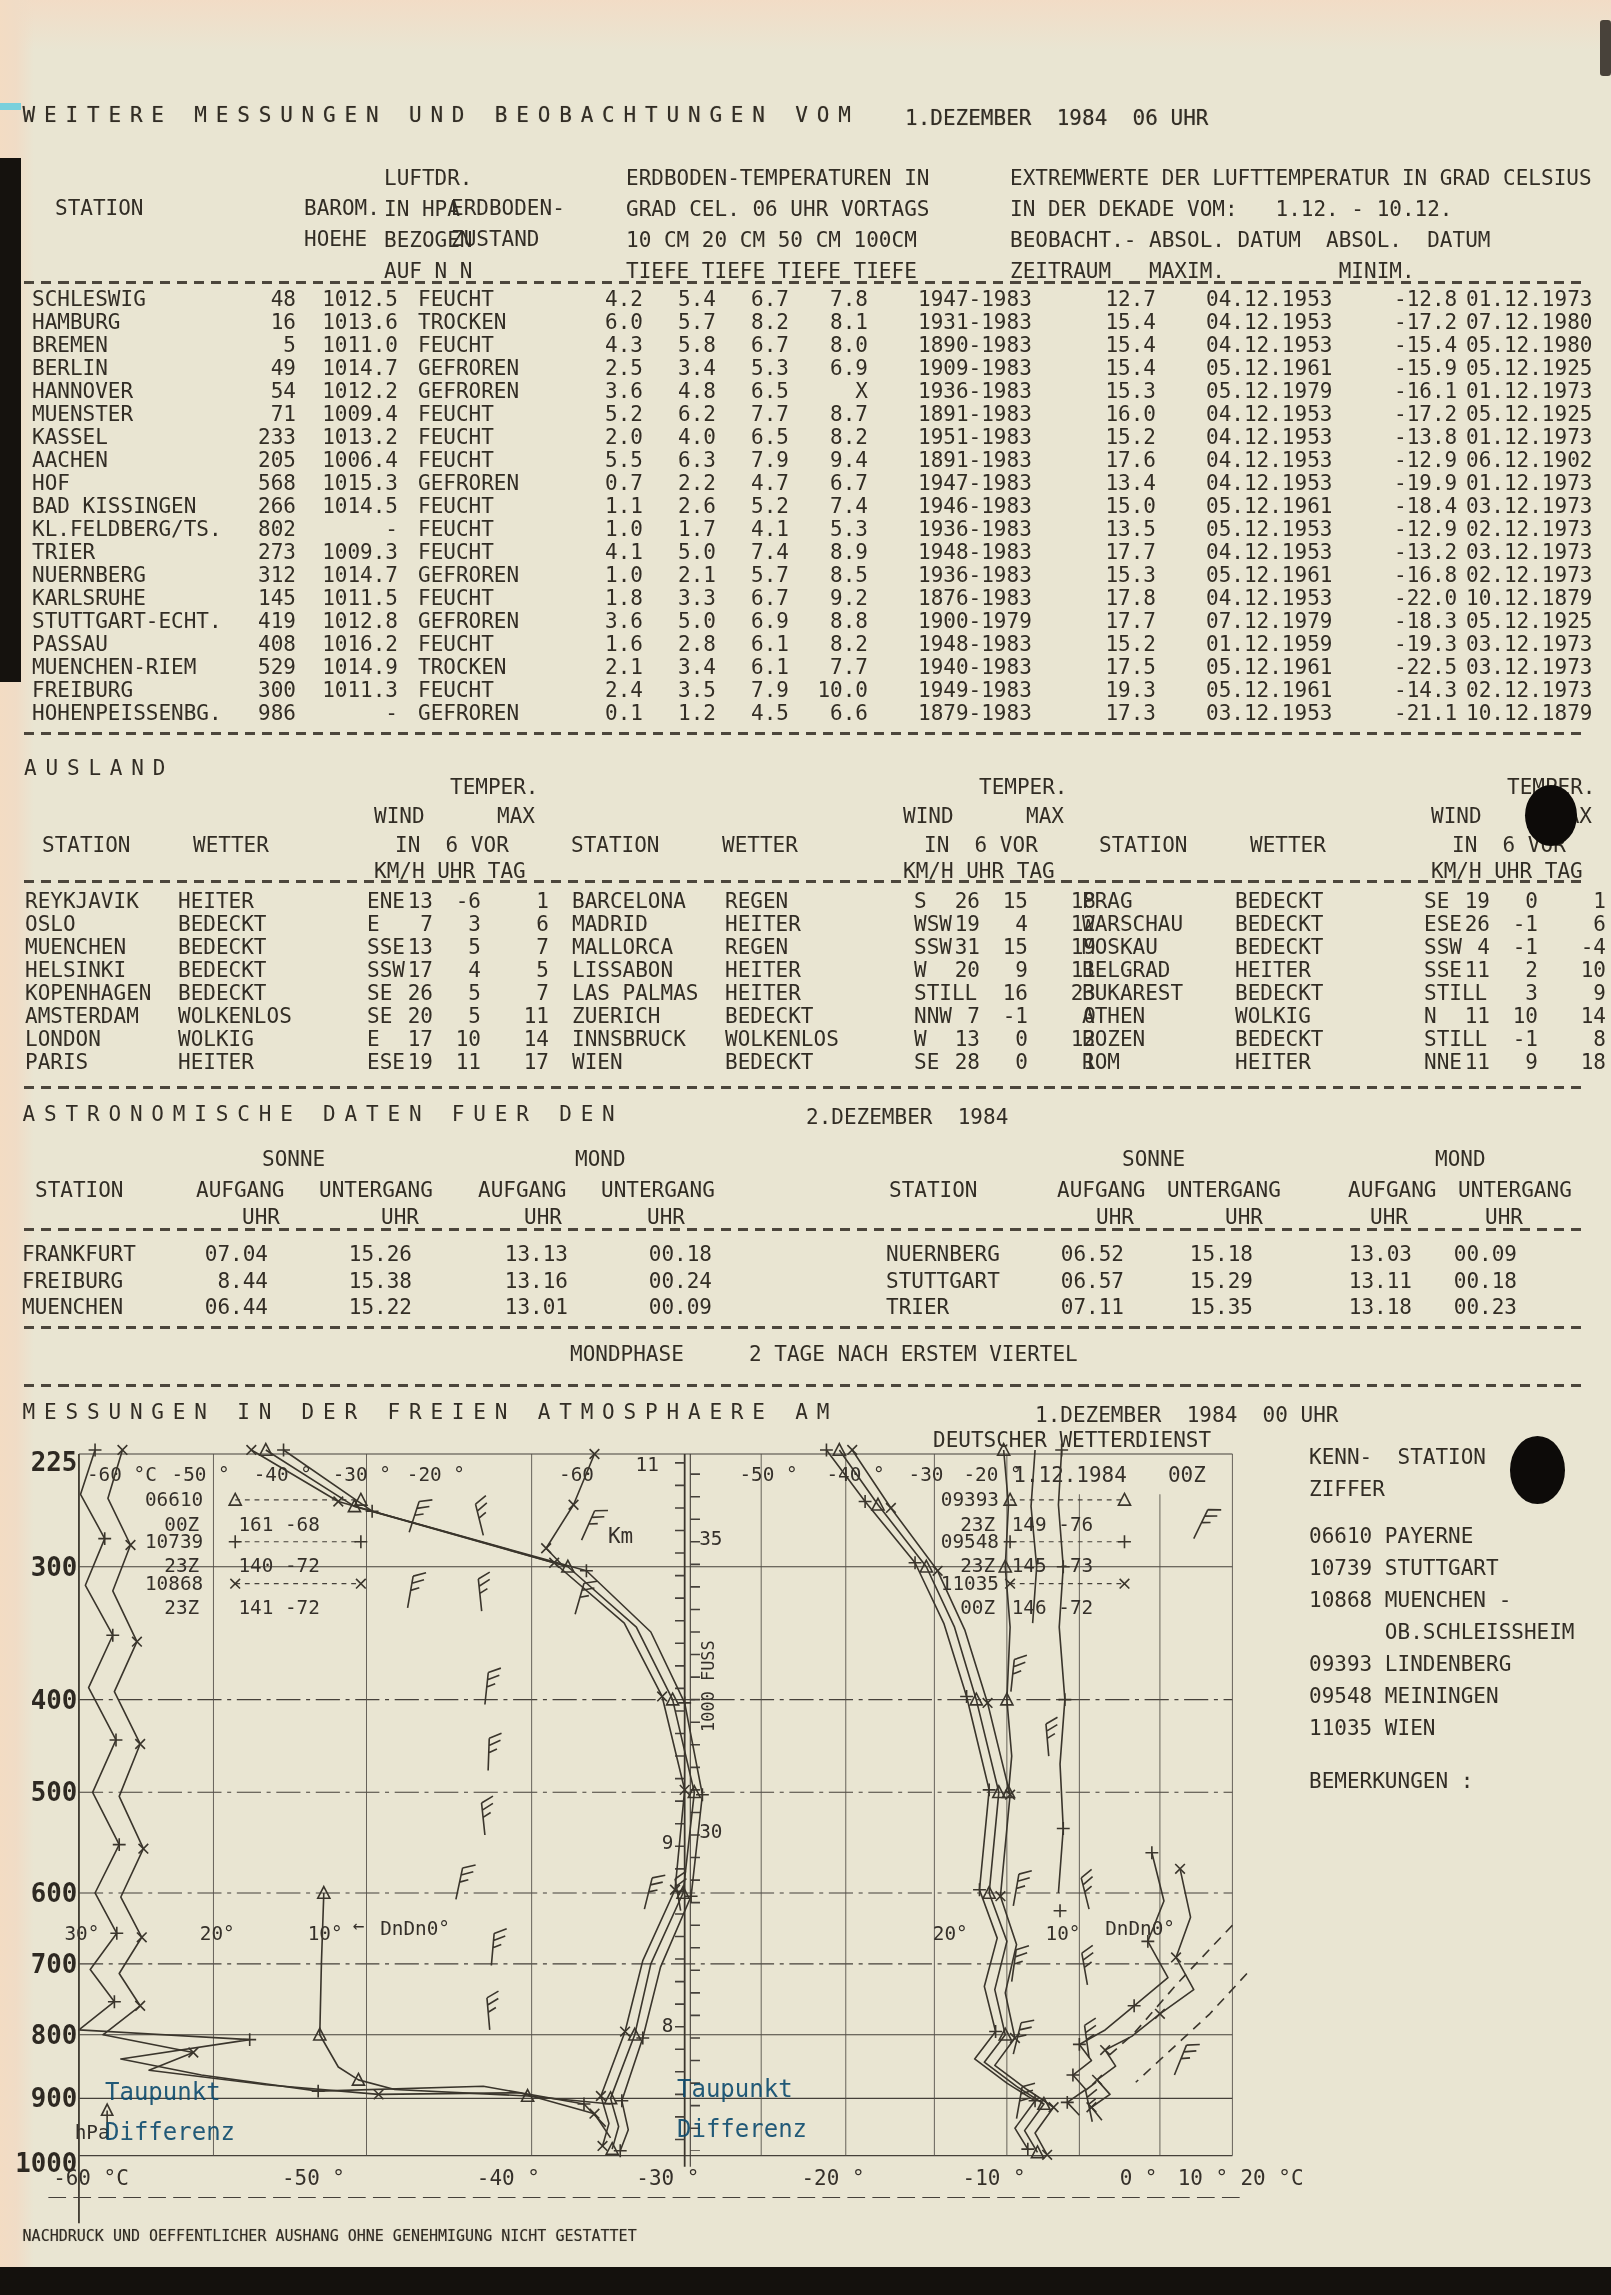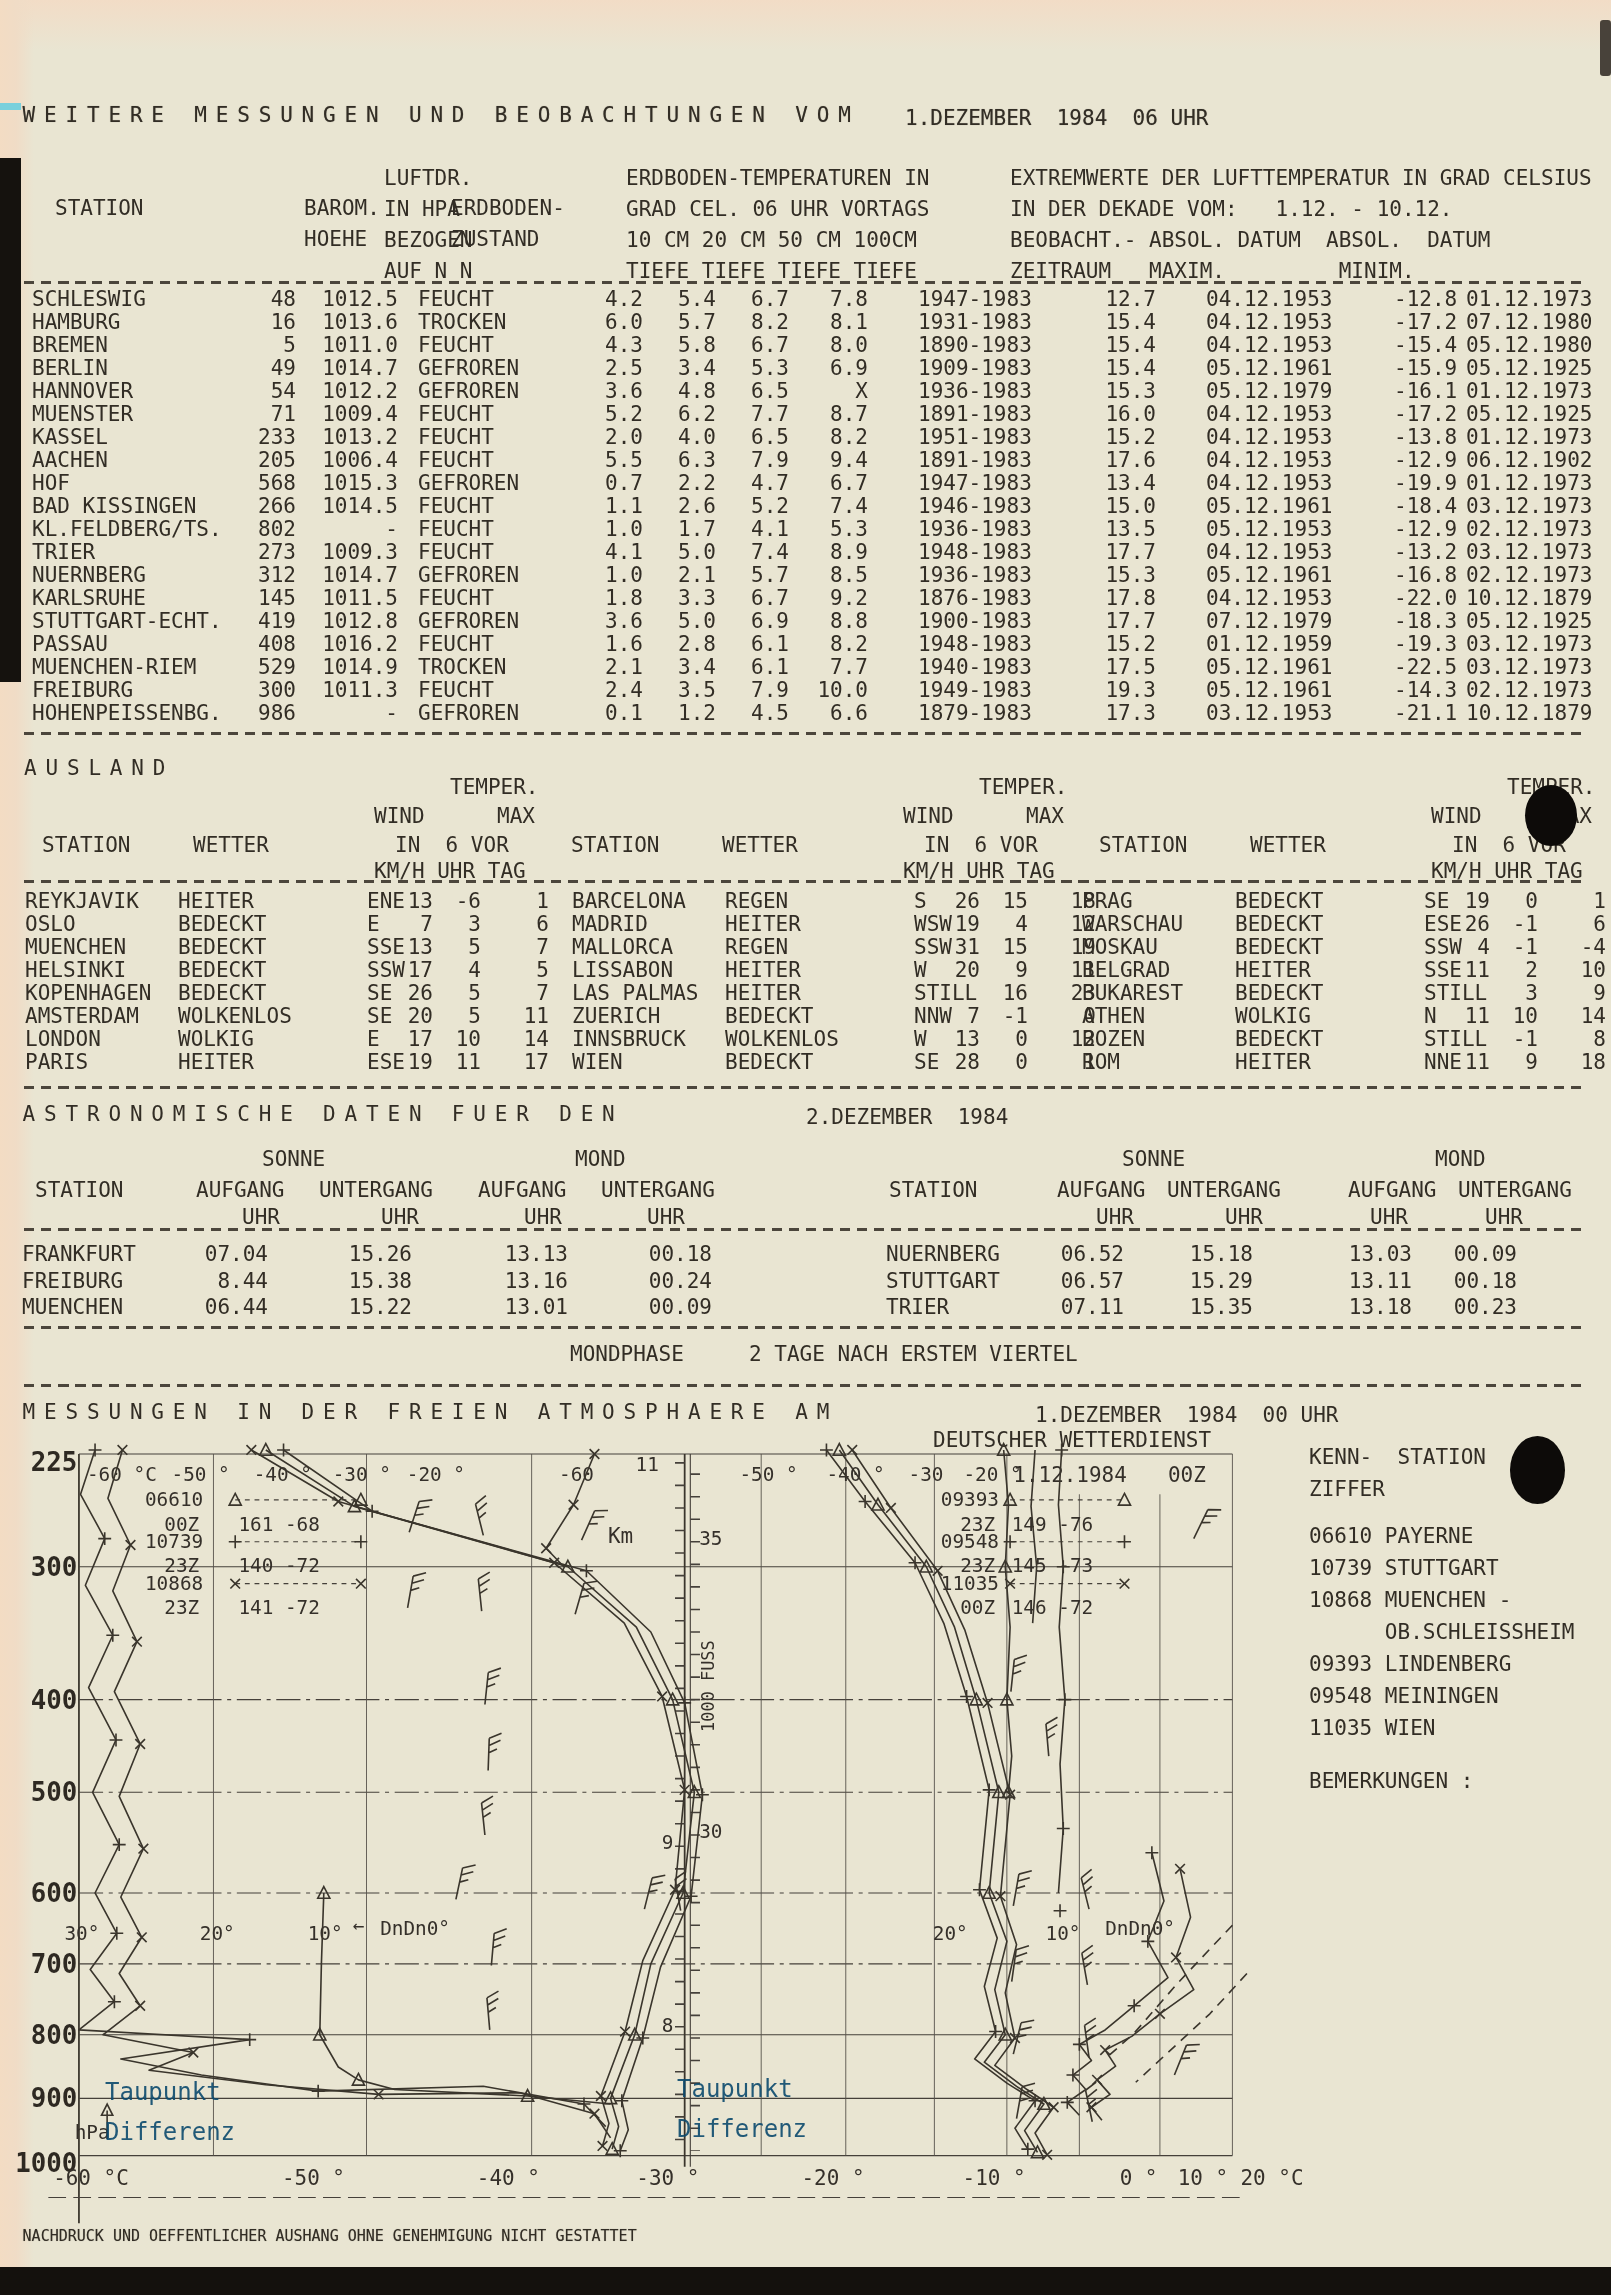--- a/index.html
+++ b/index.html
@@ -293,21 +293,21 @@
     </div>
       <div class="mrow">
       <span>STUTTGART-ECHT.</span>
       <span class="cr">419</span>
       <span class="cr">1012.8</span>
       <span class="p25">GEFROREN</span>
       <span class="cr">3.6</span>
       <span class="cr">5.0</span>
       <span class="cr">6.9</span>
       <span class="cr">8.8</span>
-      <span class="p62">1900-1983</span>
+      <span class="p62">1900-1979</span>
       <span class="cr">17.7</span>
       <span class="p62">07.12.1979</span>
       <span class="cr">-18.3</span>
       <span class="p20">05.12.1925</span>
     </div>
       <div class="mrow">
       <span>PASSAU</span>
       <span class="cr">408</span>
       <span class="cr">1016.2</span>
       <span class="p25">FEUCHT</span>

